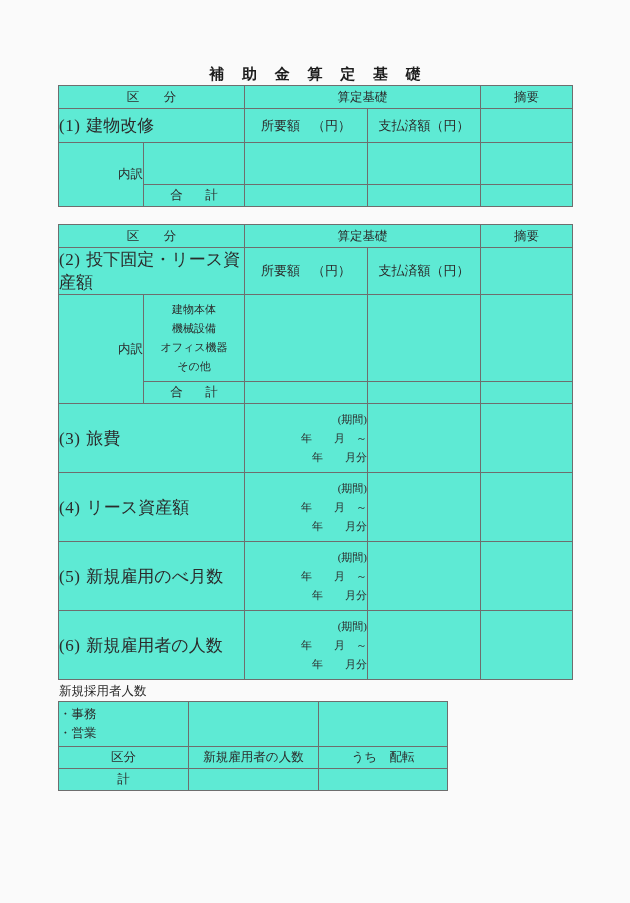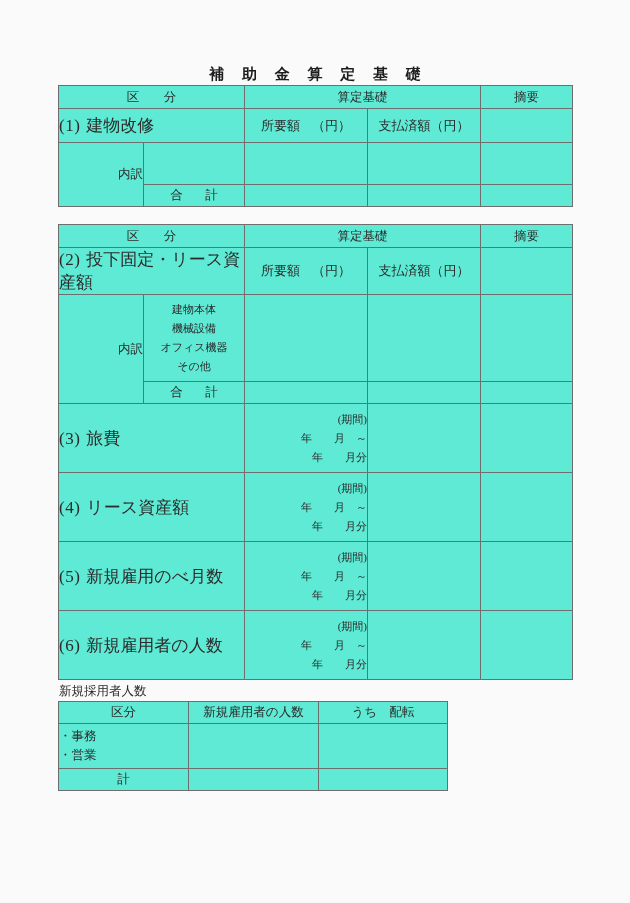--- a/index.html
+++ b/index.html
@@ -286,33 +286,33 @@
 
   <div class="t3-label">新規採用者人数</div>
   <table id="table3" class="form-table">
     <colgroup>
       <col style="width:130px">
       <col style="width:130px">
       <col style="width:129px">
     </colgroup>
     <tbody>
       <tr>
+        <td class="t3-rows" style="height:44px">
+          <span style="display:block">・事務</span>
+          <span style="display:block">・営業</span>
+        </td>
+        <td></td>
+        <td></td>
+      </tr>
+      <tr>
         <td class="t3-hdr">区分</td>
         <td class="t3-hdr">新規雇用者の人数</td>
         <td class="t3-hdr">うち　配転</td>
       </tr>
       <tr>
-        <td class="t3-rows" style="height:44px">
-          <span style="display:block">・事務</span>
-          <span style="display:block">・営業</span>
-        </td>
-        <td></td>
-        <td></td>
-      </tr>
-      <tr>
         <td class="t3-total">計</td>
         <td></td>
         <td></td>
       </tr>
     </tbody>
   </table>
 
 </div>
 
 </body></html>

